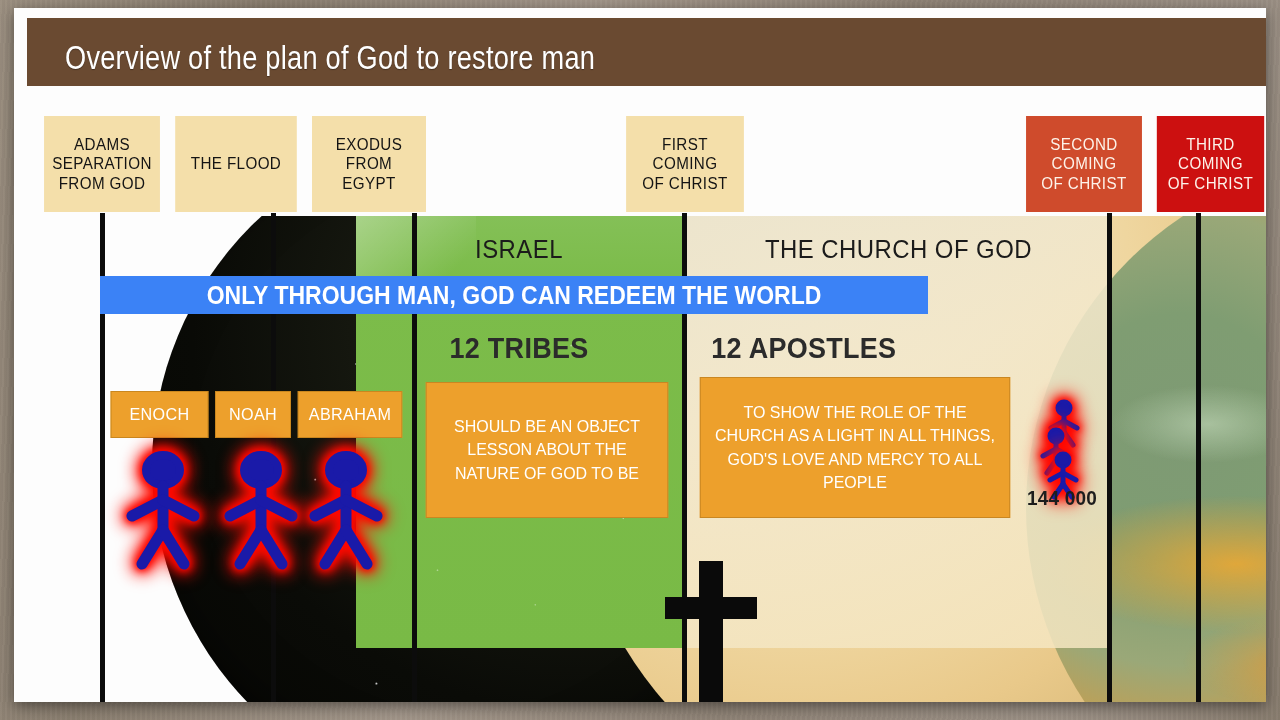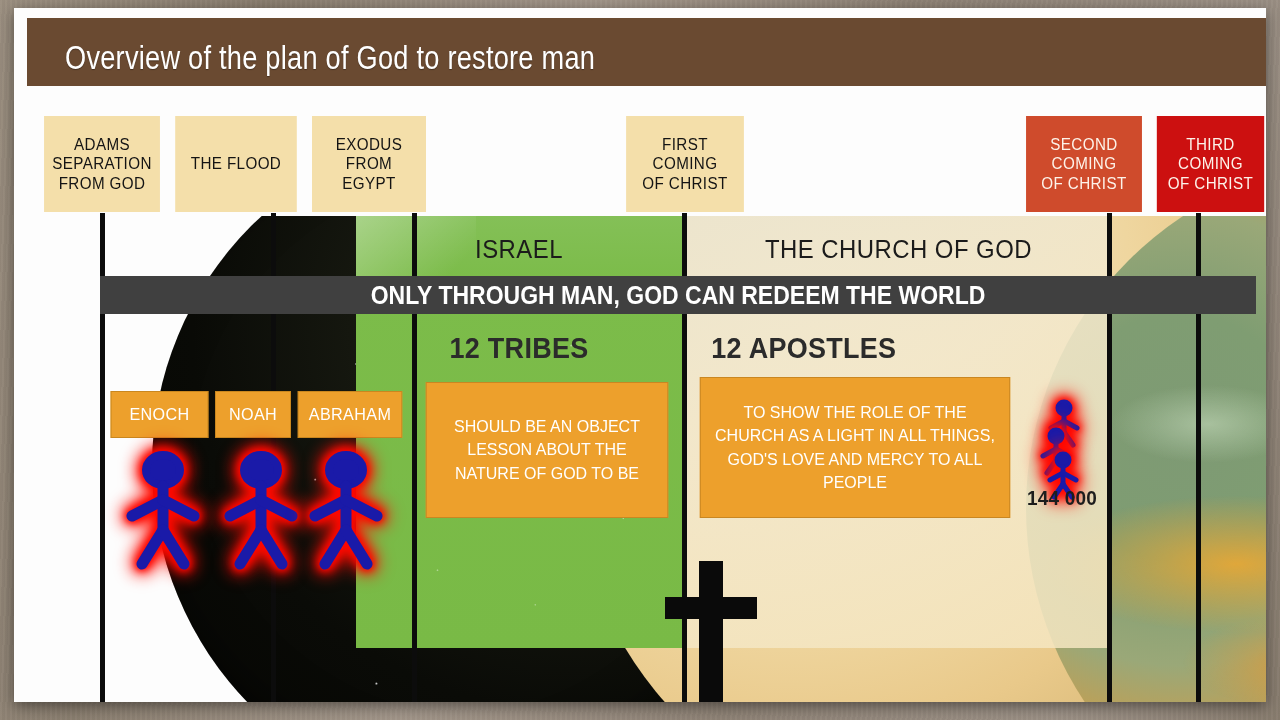--- a/index.html
+++ b/index.html
@@ -109,22 +109,22 @@
   #band-israel-shade{
     position:absolute;left:342px;top:208px;width:120px;height:70px;
     background:linear-gradient(135deg, rgba(255,255,255,.30), rgba(255,255,255,0) 80%);
   }
   #band-church{
     position:absolute;left:673px;top:208px;width:423px;height:432px;
     background:linear-gradient(160deg, rgba(236,229,206,.92) 0%, rgba(243,232,203,.88) 40%, rgba(245,230,192,.85) 100%);
   }
   
   #banner{
-    position:absolute;left:86px;top:268px;width:1156px;height:38px;
-    background:#404040;
+    position:absolute;left:86px;top:268px;width:828px;height:38px;
+    background:#3b82f6;
   }
   #banner-text{
     position:absolute;inset:0;display:flex;align-items:center;justify-content:center;
     color:#fff;font-size:25px;font-weight:bold;letter-spacing:0px;
     transform:scaleX(.92);
   }
   
   .era-header{
     position:absolute;color:#1b1b1b;font-size:26px;letter-spacing:.5px;
     text-align:center;transform:scaleX(.92);

